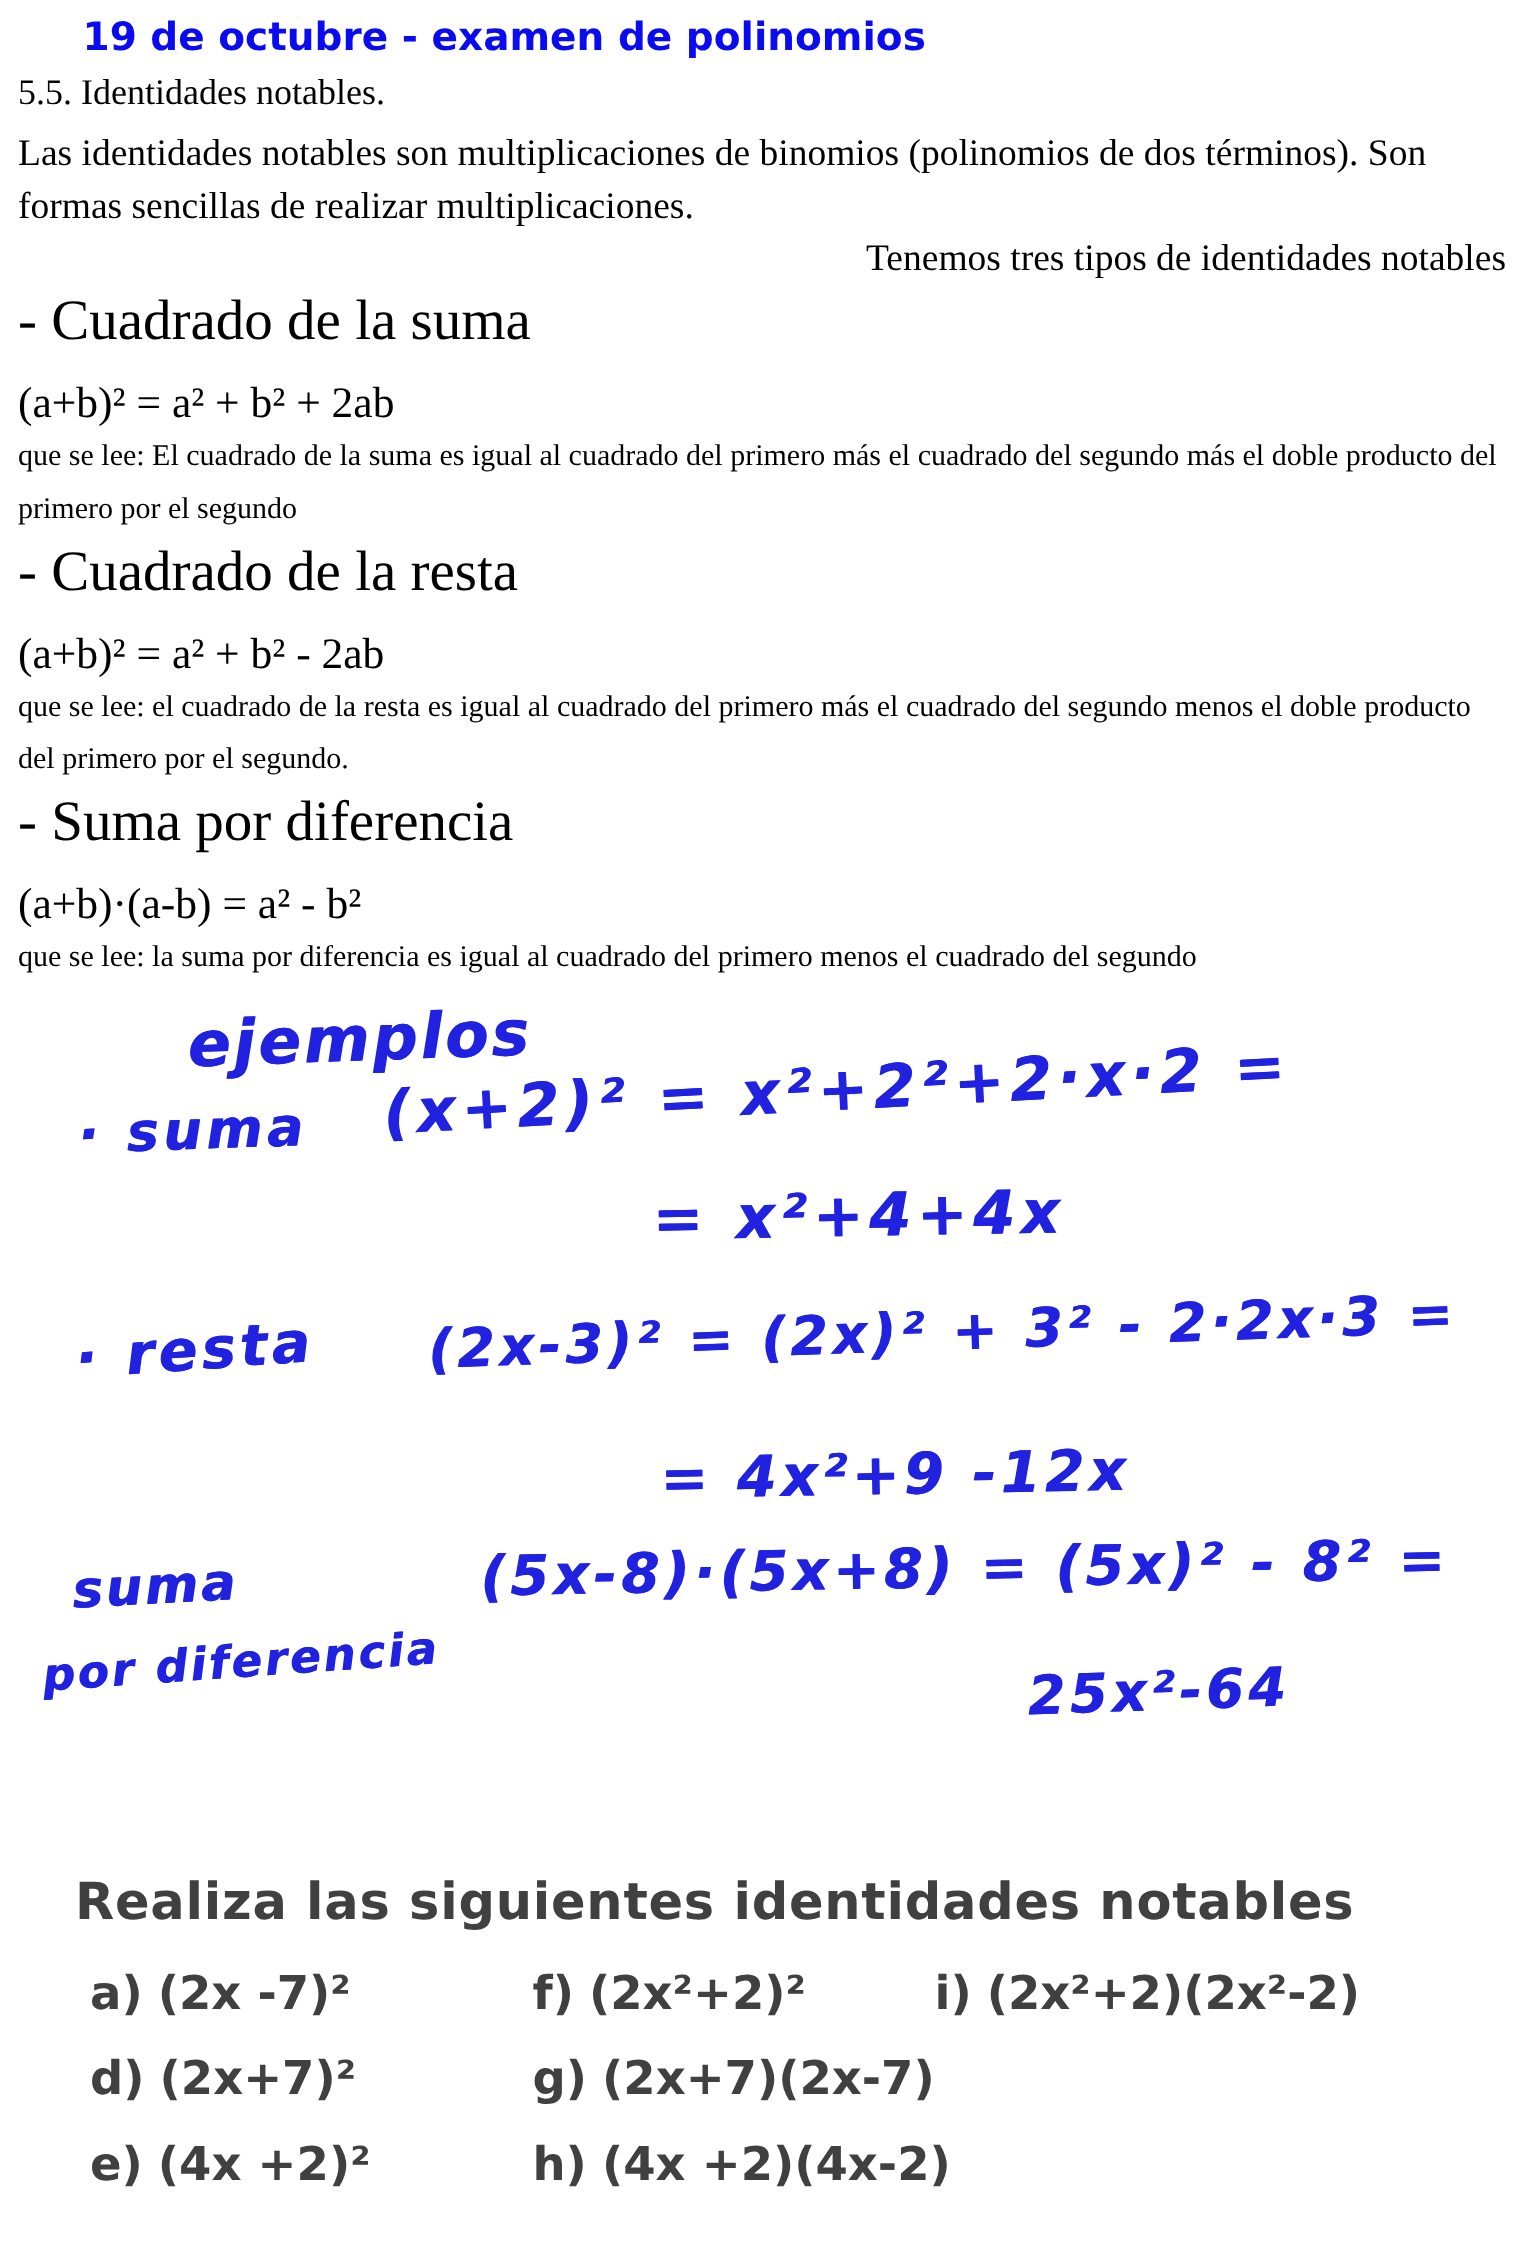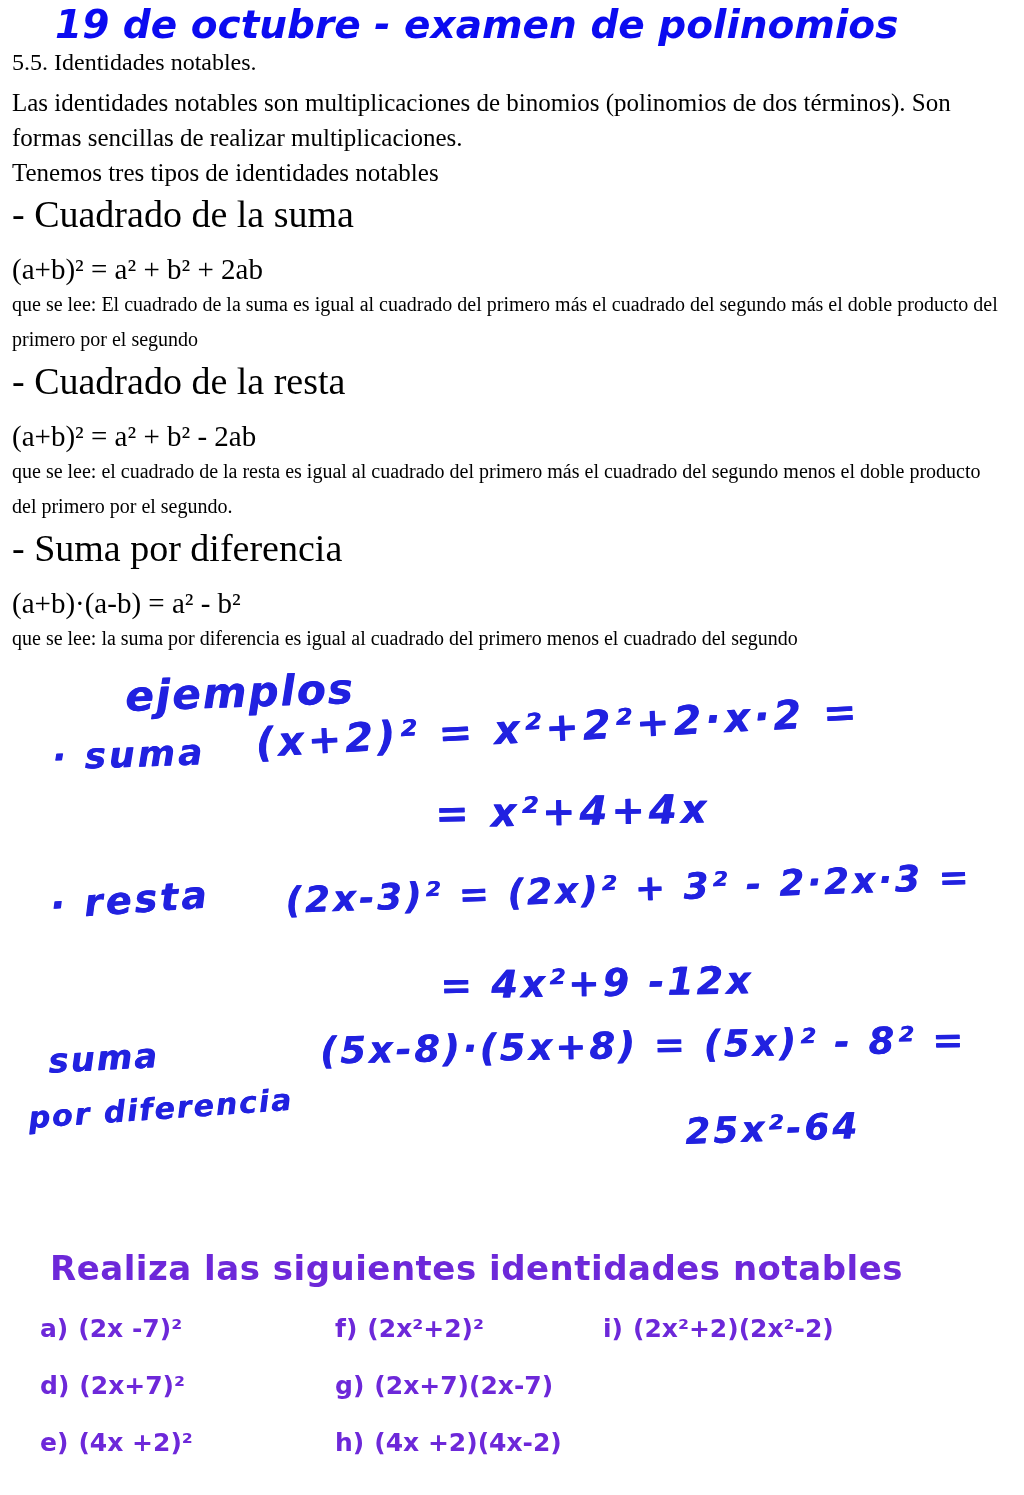--- a/index.html
+++ b/index.html
@@ -8,42 +8,41 @@
     width: 1024px; height: 1495px; overflow: hidden;
     position: relative;
     font-family: "Liberation Serif", serif;
     color: #000000;
   }
 
   
   .doc-title {
     font-family: "DejaVu Sans", sans-serif;
     font-weight: bold;
-    font-size: 39px;
+    font-size: 26px;
     line-height: 40px;
     color: #0b0bf0;
     margin: 5px 0 0 55px;
     letter-spacing: 0px;
     white-space: nowrap;
-    font-style: italic;
   }
 
   .section-heading {
     font-size: 24px;
     line-height: 34px;
     font-weight: normal;
     margin: 0 0 0 12px;
   }
 
   .body-text {
     font-size: 25px;
     line-height: 35px;
     margin: 6px 20px 0 12px;
   }
-  .body-text.tight { margin-top: 0; }
+  .body-text.tight { margin-top: 0; text-align: right; }
 
   .identity-name {
     font-size: 38px;
     line-height: 36px;
     font-weight: normal;
     margin: 6px 0 0 12px;
   }
   .identity-formula {
     font-size: 29px;
     line-height: 35px;
@@ -81,37 +80,37 @@
   .hw-sxd-label1  { left: 48px;  top: 372px; font-size: 34px; transform: rotate(-3deg); letter-spacing: 2px; }
   .hw-sxd-label2  { left: 28px;  top: 425px; font-size: 30px; transform: rotate(-4deg); letter-spacing: 2px; }
   .hw-sxd-l1      { left: 320px; top: 358px; font-size: 37px; transform: rotate(-1deg); letter-spacing: 3px; }
   .hw-sxd-l2      { left: 685px; top: 442px; font-size: 36px; transform: rotate(-2deg); letter-spacing: 3px; }
 
   
   .exercises {
     margin-top: 42px;
     font-family: "DejaVu Sans", sans-serif;
     font-weight: bold;
-    color: #6d28d9;
+    color: #404040;
   }
   .exercises-heading {
     font-size: 34px;
     line-height: 40px;
     margin-left: 50px;
     letter-spacing: 0.5px;
     white-space: nowrap;
   }
   .exercise-grid {
     display: grid;
     grid-template-columns: 295px 268px auto;
     grid-template-rows: repeat(3, 57px);
     grid-auto-flow: column;
     align-items: center;
-    margin: 12px 0 0 40px;
-    font-size: 25px;
+    margin: 12px 0 0 60px;
+    font-size: 31px;
   }
   .exercise-item { white-space: nowrap; }
   .exercise-item .ex-label { margin-right: 10px; }
 </style>
 </head>
 <body>
 
 <h1 class="doc-title">19 de octubre - examen de polinomios</h1>
 
 <h2 class="section-heading">5.5. Identidades notables.</h2>

